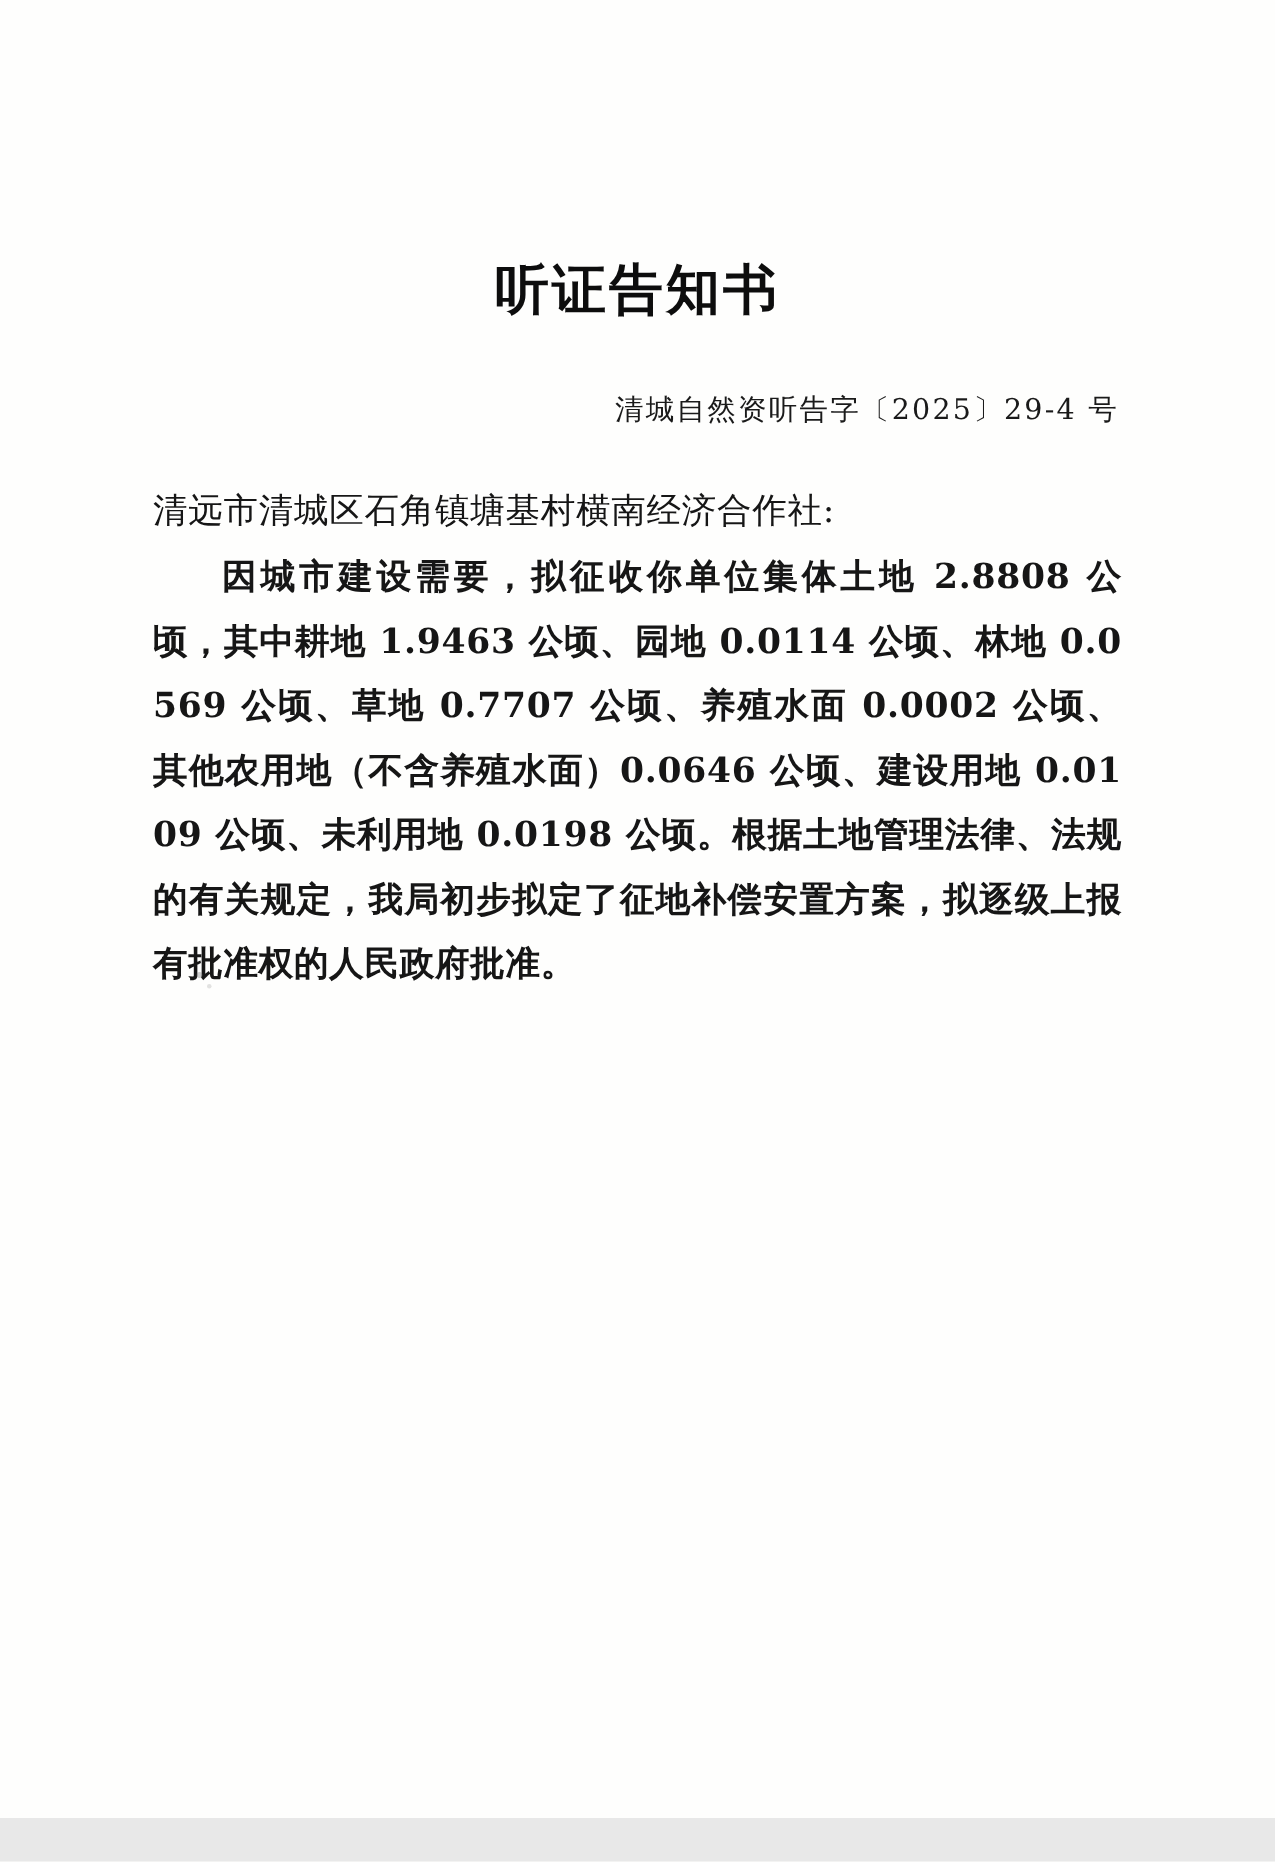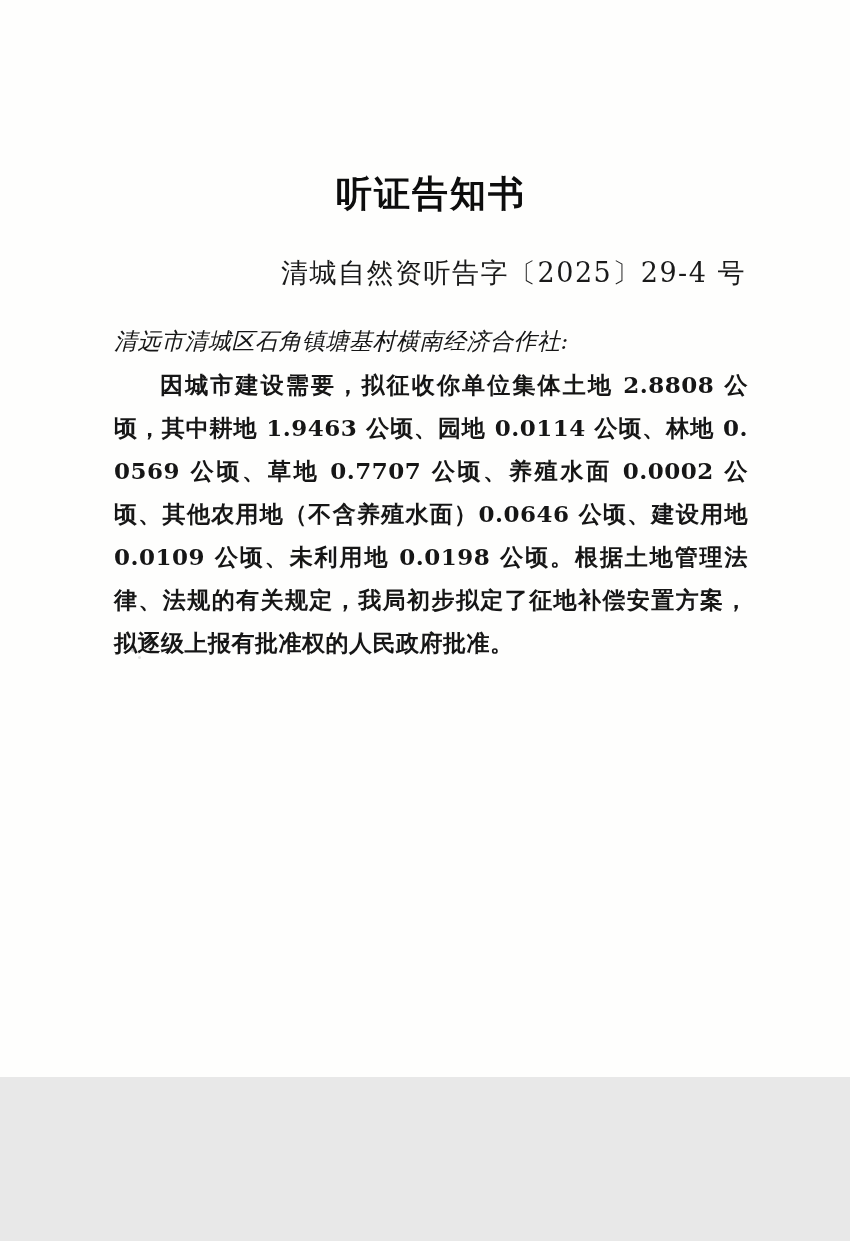--- a/index.html
+++ b/index.html
@@ -3,57 +3,55 @@
 <meta charset="utf-8">
 <style>
   html, body {
     margin: 0;
     padding: 0;
     background: #e8e8e8;
   }
   .page {
     position: relative;
     width: 850px;
-    height: 1077px;
+    height: 1212px;
     margin: 0 auto;
     background: #fefefd;
     box-sizing: border-box;
     padding-top: 172px;
     color: #141414;
     font-family: "DejaVu Serif", "Liberation Serif", serif;
     overflow: hidden;
-    padding-left: 12px;
   }
   .doc-title {
     text-align: center;
     font-family: "DejaVu Sans", "Liberation Sans", sans-serif;
     font-weight: bold;
     font-size: 36px;
     line-height: 44px;
     letter-spacing: 2px;
     color: #0d0d0d;
   }
   .doc-number {
     margin-top: 42px;
     text-align: right;
     padding-right: 104px;
-    font-size: 27px;
+    font-size: 19px;
     line-height: 30px;
     letter-spacing: 1.5px;
     color: #1a1a1a;
   }
   .doc-body {
     margin: 32px 102px 0 102px;
     font-size: 23px;
     line-height: 43px;
     color: #161616;
   }
   .addressee {
     letter-spacing: 0.5px;
-    font-style: italic;
   }
   .doc-body p {
     margin: 0;
     text-indent: 2em;
     text-align: justify;
     text-justify: inter-ideograph;
     letter-spacing: 0.5px;
     word-break: break-all;
     font-weight: bold;
   }

